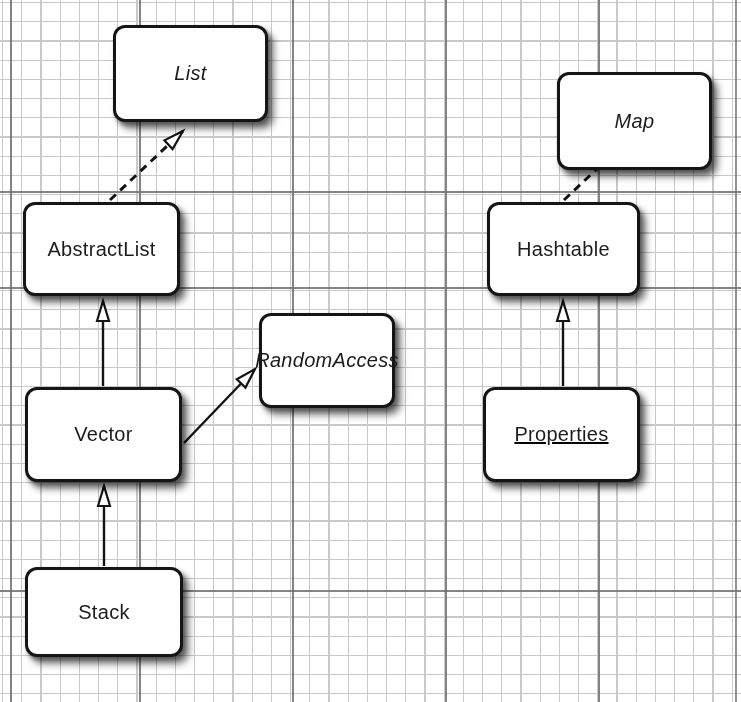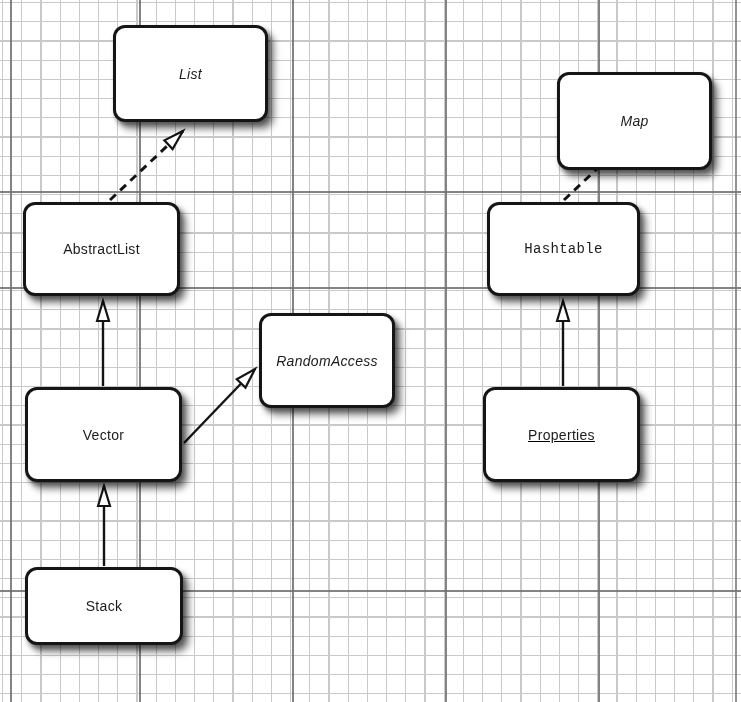--- a/index.html
+++ b/index.html
@@ -32,35 +32,35 @@
     box-sizing: border-box;
     background: #ffffff;
     border: 3px solid #151515;
     border-radius: 12px;
     box-shadow: 6px 7px 7px rgba(0,0,0,0.50), 2px 3px 4px rgba(0,0,0,0.35);
     display: flex;
     align-items: center;
     justify-content: center;
   }
   .node-label {
-    font-size: 14px;
+    font-size: 20px;
     color: #1c1c1c;
     letter-spacing: 0.3px;
     white-space: nowrap;
   }
   .interface .node-label { font-style: italic; }
 
   #node-list         { left: 113px; top:  25px; width: 155px; height: 97px; }
   #node-map          { left: 557px; top:  24px; width: 155px; height: 98px; margin-top: 48px; }
   #node-abstractlist { left:  23px; top: 202px; width: 157px; height: 94px; }
-  #node-hashtable    { left: 487px; top: 202px; width: 153px; height: 94px; font-family: Liberation Mono, monospace; }
+  #node-hashtable    { left: 487px; top: 202px; width: 153px; height: 94px; }
   #node-randomaccess { left: 259px; top: 313px; width: 136px; height: 95px; }
   #node-vector       { left:  25px; top: 387px; width: 157px; height: 95px; }
   #node-properties   { left: 483px; top: 387px; width: 157px; height: 95px; text-decoration: underline; }
-  #node-stack        { left:  25px; top: 567px; width: 158px; height: 78px; }
+  #node-stack        { left:  25px; top: 567px; width: 158px; height: 90px; }
 
   #edges {
     position: absolute;
     left: 0; top: 0;
     width: 741px; height: 702px;
     pointer-events: none;
   }
   .edge-solid  { stroke: #141414; stroke-width: 2.4; fill: none; }
   .edge-dashed { stroke: #141414; stroke-width: 3;   fill: none; stroke-dasharray: 8 6; }
 </style>

